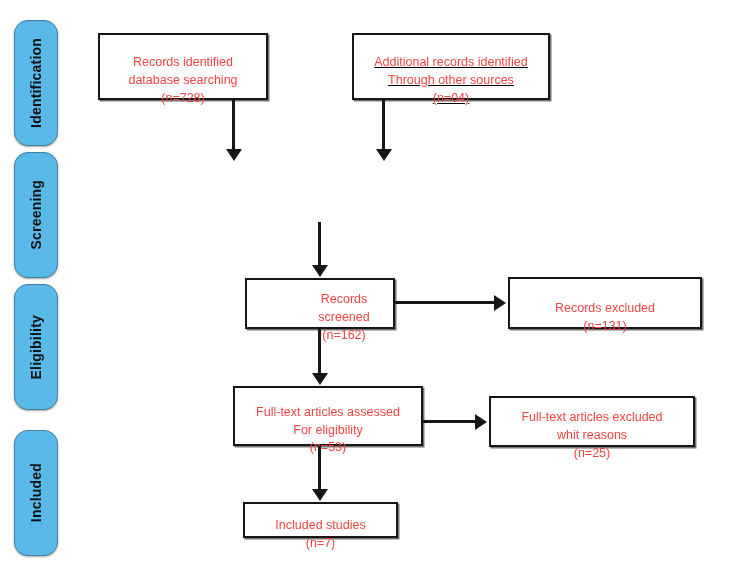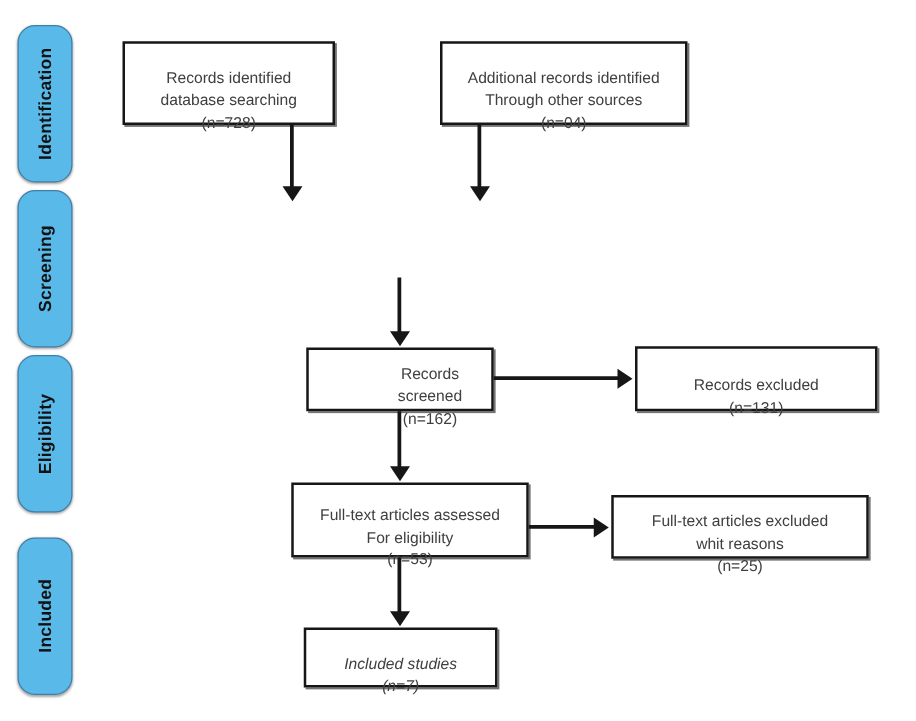--- a/index.html
+++ b/index.html
@@ -59,34 +59,34 @@
     box-sizing: border-box;
     display: flex;
     align-items: center;
     justify-content: center;
     text-align: center;
     box-shadow: 1.5px 1.5px 0 rgba(0,0,0,0.55);
   }
   .box-text {
     font-size: 12.5px;
     line-height: 1.42;
-    color: #404040;
+    color: #ef4444;
     white-space: pre-line;
     padding: 0 6px;
     margin-top: 29px;
   }
 
   #box-records-identified  { left: 98px;  top: 33px;  width: 170px; height: 67px; }
-  #box-additional-records  { left: 352px; top: 33px;  width: 198px; height: 67px; }
+  #box-additional-records  { left: 352px; top: 33px;  width: 198px; height: 67px; text-decoration: underline; }
   #box-duplicates-removed  { left: 183px; top: 163px; width: 251px; height: 59px; }
   #box-records-screened    { left: 245px; top: 278px; width: 150px; height: 51px; padding-left: 48px; }
   #box-records-excluded    { left: 508px; top: 277px; width: 194px; height: 52px; }
   #box-fulltext-assessed   { left: 233px; top: 386px; width: 190px; height: 60px; }
   #box-fulltext-excluded   { left: 489px; top: 396px; width: 206px; height: 51px; }
-  #box-included-studies    { left: 243px; top: 502px; width: 155px; height: 48px; font-style: italic; }
+  #box-included-studies    { left: 243px; top: 502px; width: 155px; height: 36px; }
 
   
   .vline {
     position: absolute;
     width: 3px;
     background: #161616;
   }
   .hline {
     position: absolute;
     height: 3px;

